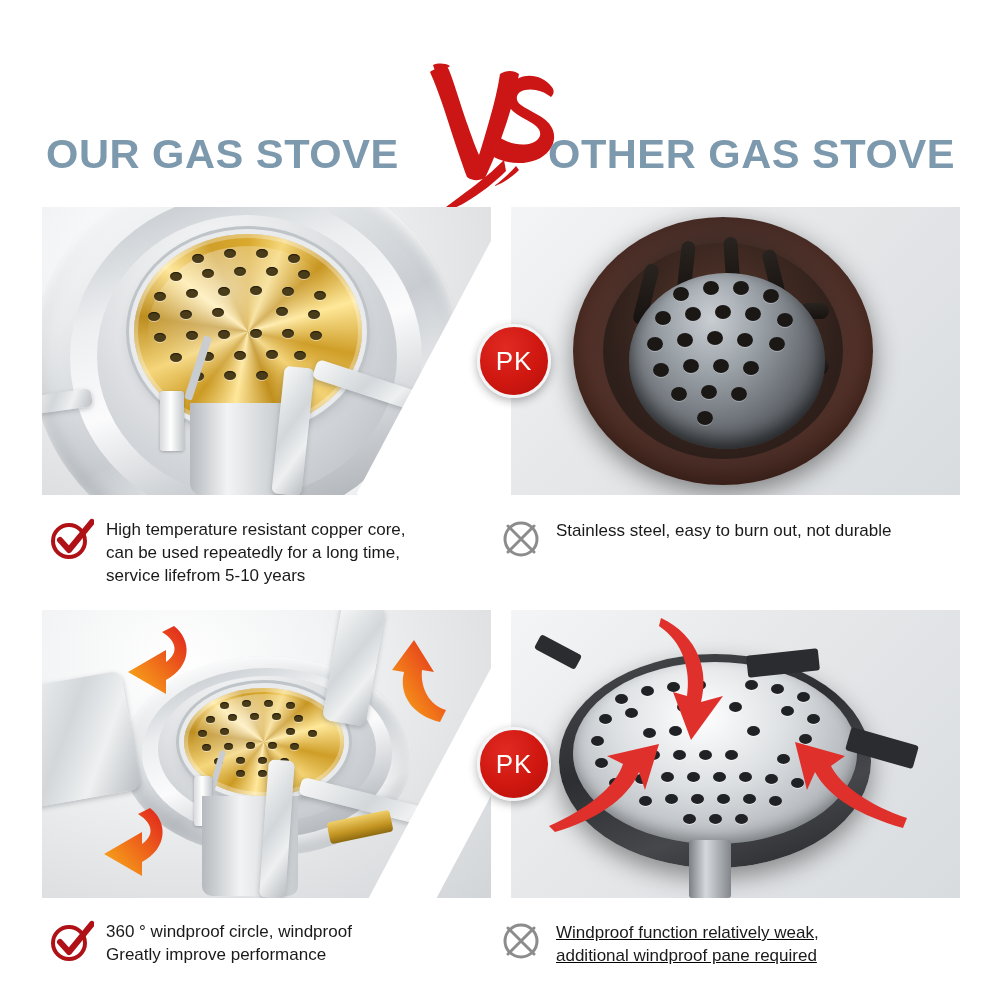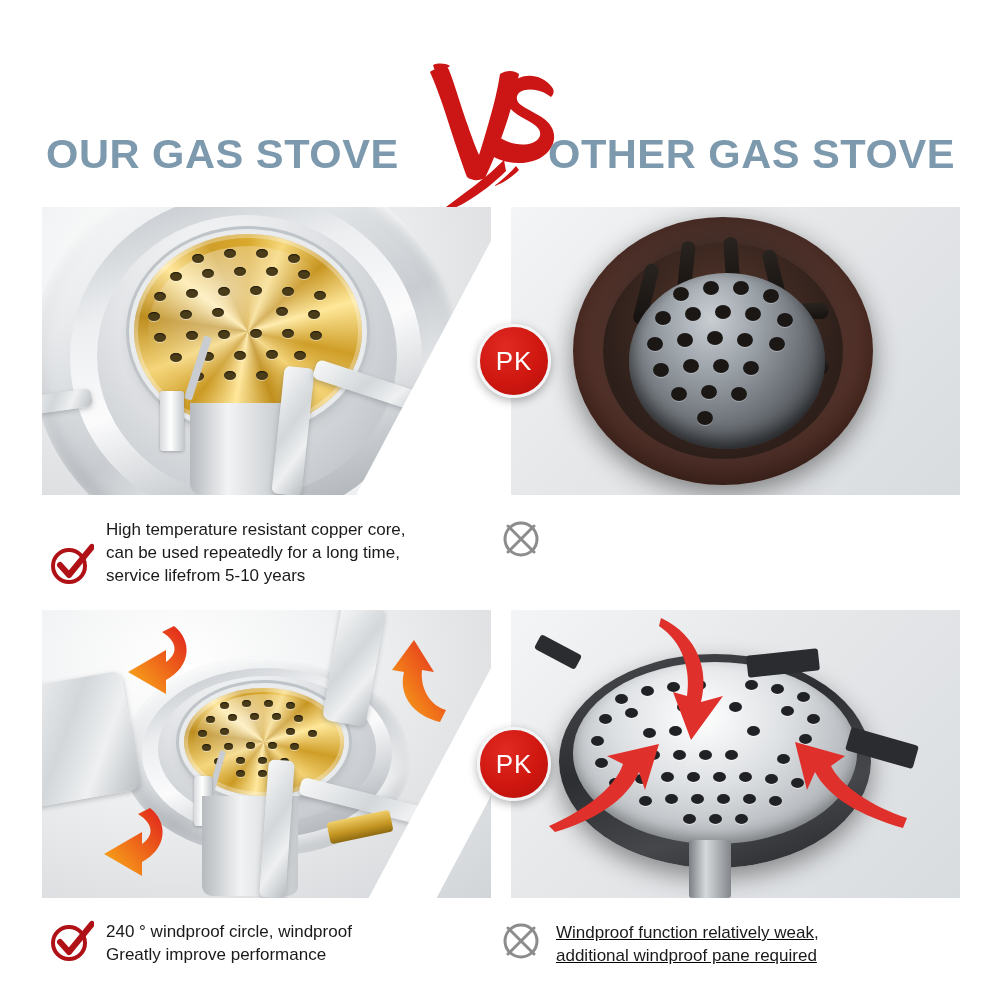--- a/index.html
+++ b/index.html
@@ -165,21 +165,21 @@
   }
 
   
   .caption{position:absolute;display:flex;align-items:flex-start;}
   .cap-ico{flex:0 0 auto;width:46px;height:46px;margin-right:12px;}
   .cap-text{
     font-family:"Liberation Sans",sans-serif;
     font-size:17px;line-height:23px;color:#1a1a1a;
     padding-top:2px;white-space:pre-line;
   }
-  .cap-1{left:48px;top:516px;width:430px;align-items:flex-end;}
+  .cap-1{left:48px;top:516px;width:430px;}
   .cap-2{left:498px;top:516px;width:450px;}
   .cap-3{left:48px;top:918px;width:430px;}
   .cap-4{left:498px;top:918px;width:450px;text-decoration:underline;}
   .cap-2 .cap-text,.cap-4 .cap-text{padding-top:3px;}
 </style>
 </head>
 <body>
 
 <div class="page">
 
@@ -324,20 +324,21 @@
 service lifefrom 5-10 years</div>
   </div>
 
   <div class="caption cap-2">
     <div class="cap-ico">
       <svg width="46" height="46" viewBox="0 0 46 46">
         <circle cx="23" cy="23" r="16" fill="none" stroke="#8c8c8c" stroke-width="3"></circle>
         <path d="M10 10 L36 36 M36 10 L10 36" fill="none" stroke="#8c8c8c" stroke-width="3" stroke-linecap="round"></path>
       </svg>
     </div>
+    <div class="cap-text">Stainless steel, easy to burn out, not durable</div>
   </div>
 
   <div class="row row-2">
 
     <div class="panel panel-left">
       <div class="photo-ours">
         <div class="ring-outer" style="left:80px;top:46px;width:290px;height:200px;"></div>
         <div class="ring-inner" style="left:100px;top:58px;width:250px;height:170px;"></div>
         <div class="ring-cavity" style="left:116px;top:66px;width:218px;height:146px;"></div>
         <div class="gold-disc" style="left:142px;top:78px;width:160px;height:108px;"></div>
@@ -473,21 +474,21 @@
     </div>
   </div>
 
   <div class="caption cap-3">
     <div class="cap-ico">
       <svg width="46" height="46" viewBox="0 0 46 46">
         <circle cx="21" cy="25" r="16" fill="none" stroke="#b01116" stroke-width="4"></circle>
         <path d="M12 24 L21 34 L44 6" fill="none" stroke="#b01116" stroke-width="6" stroke-linecap="round" stroke-linejoin="round"></path>
       </svg>
     </div>
-    <div class="cap-text">240 °   windproof circle, windproof
+    <div class="cap-text">360 °   windproof circle, windproof
 Greatly improve performance</div>
   </div>
 
   <div class="caption cap-4">
     <div class="cap-ico">
       <svg width="46" height="46" viewBox="0 0 46 46">
         <circle cx="23" cy="23" r="16" fill="none" stroke="#8c8c8c" stroke-width="3"></circle>
         <path d="M10 10 L36 36 M36 10 L10 36" fill="none" stroke="#8c8c8c" stroke-width="3" stroke-linecap="round"></path>
       </svg>
     </div>

